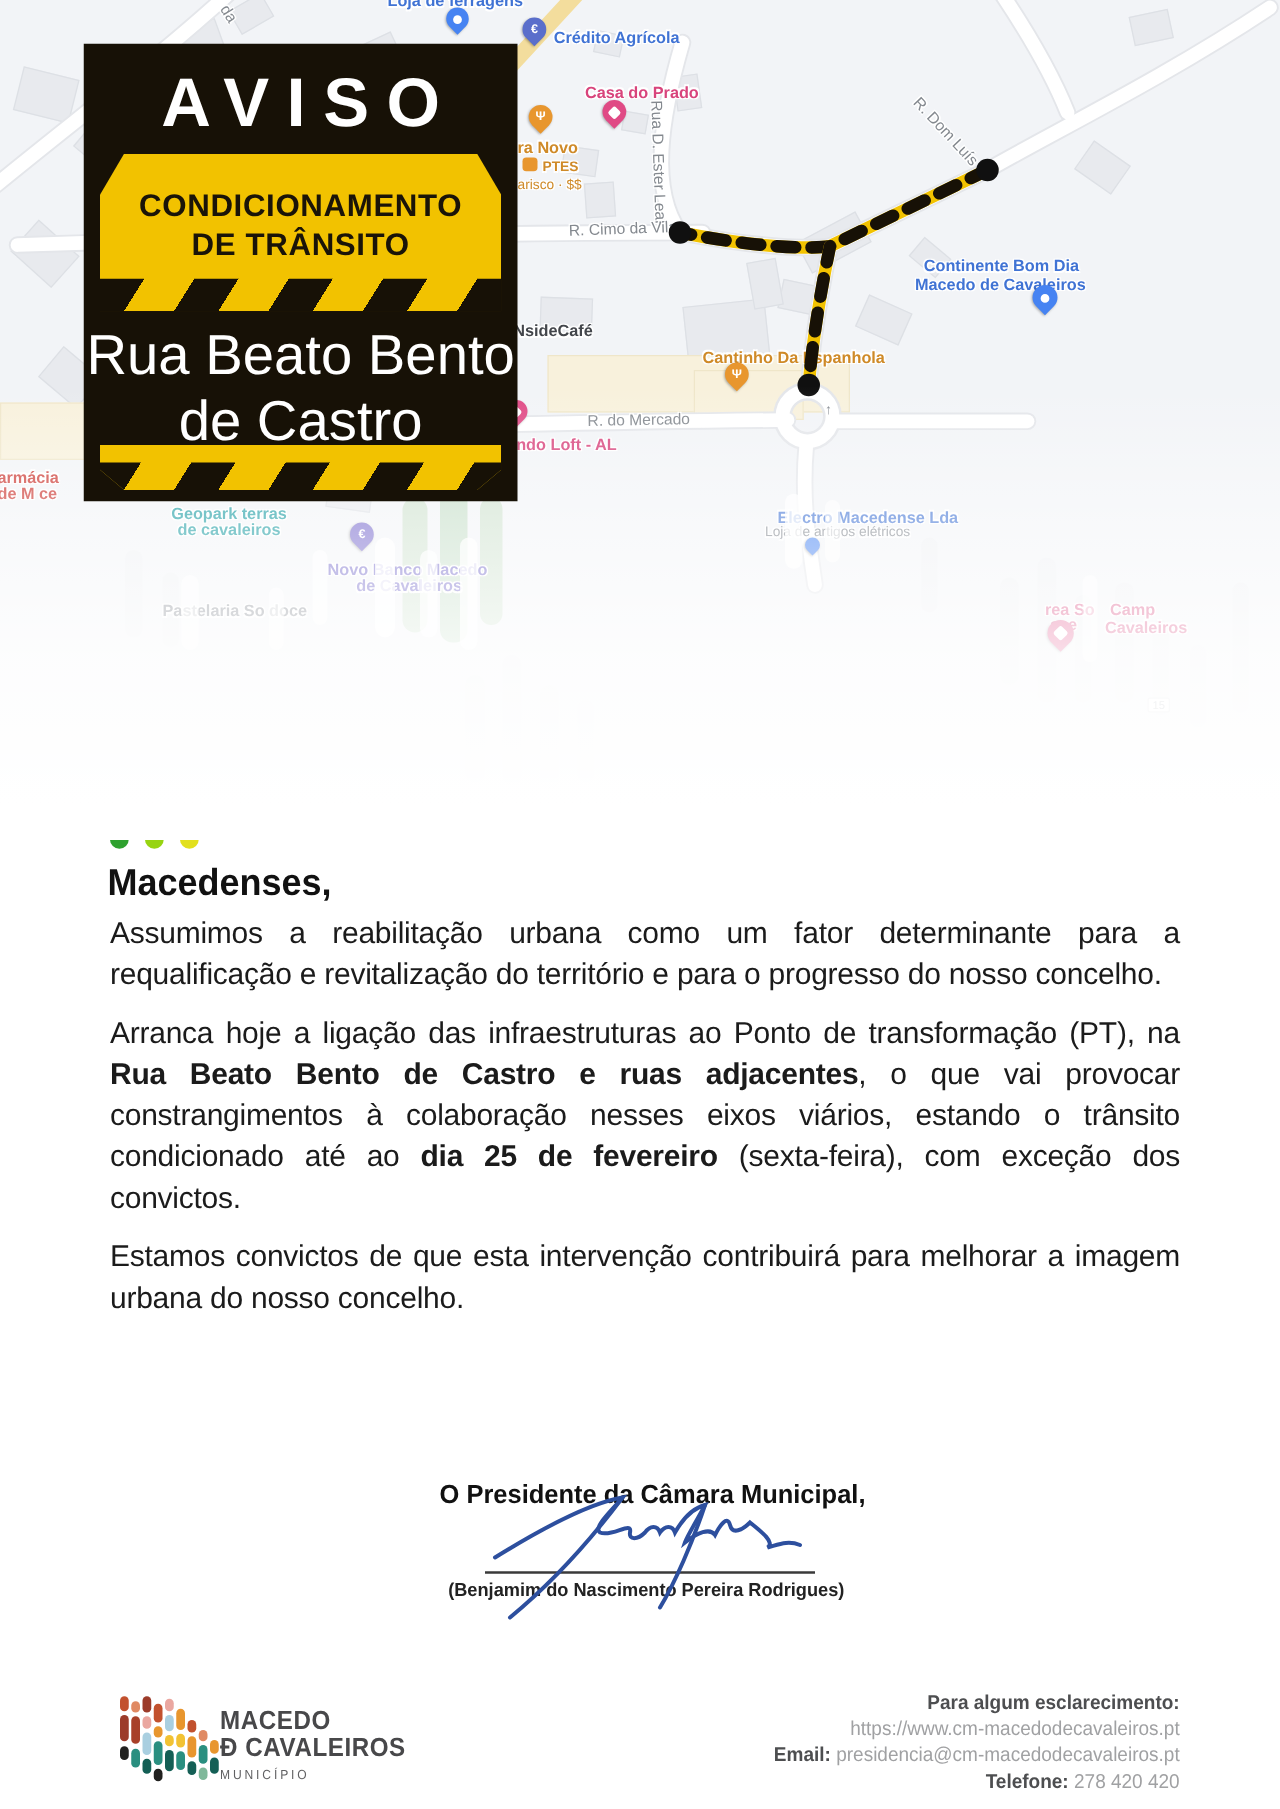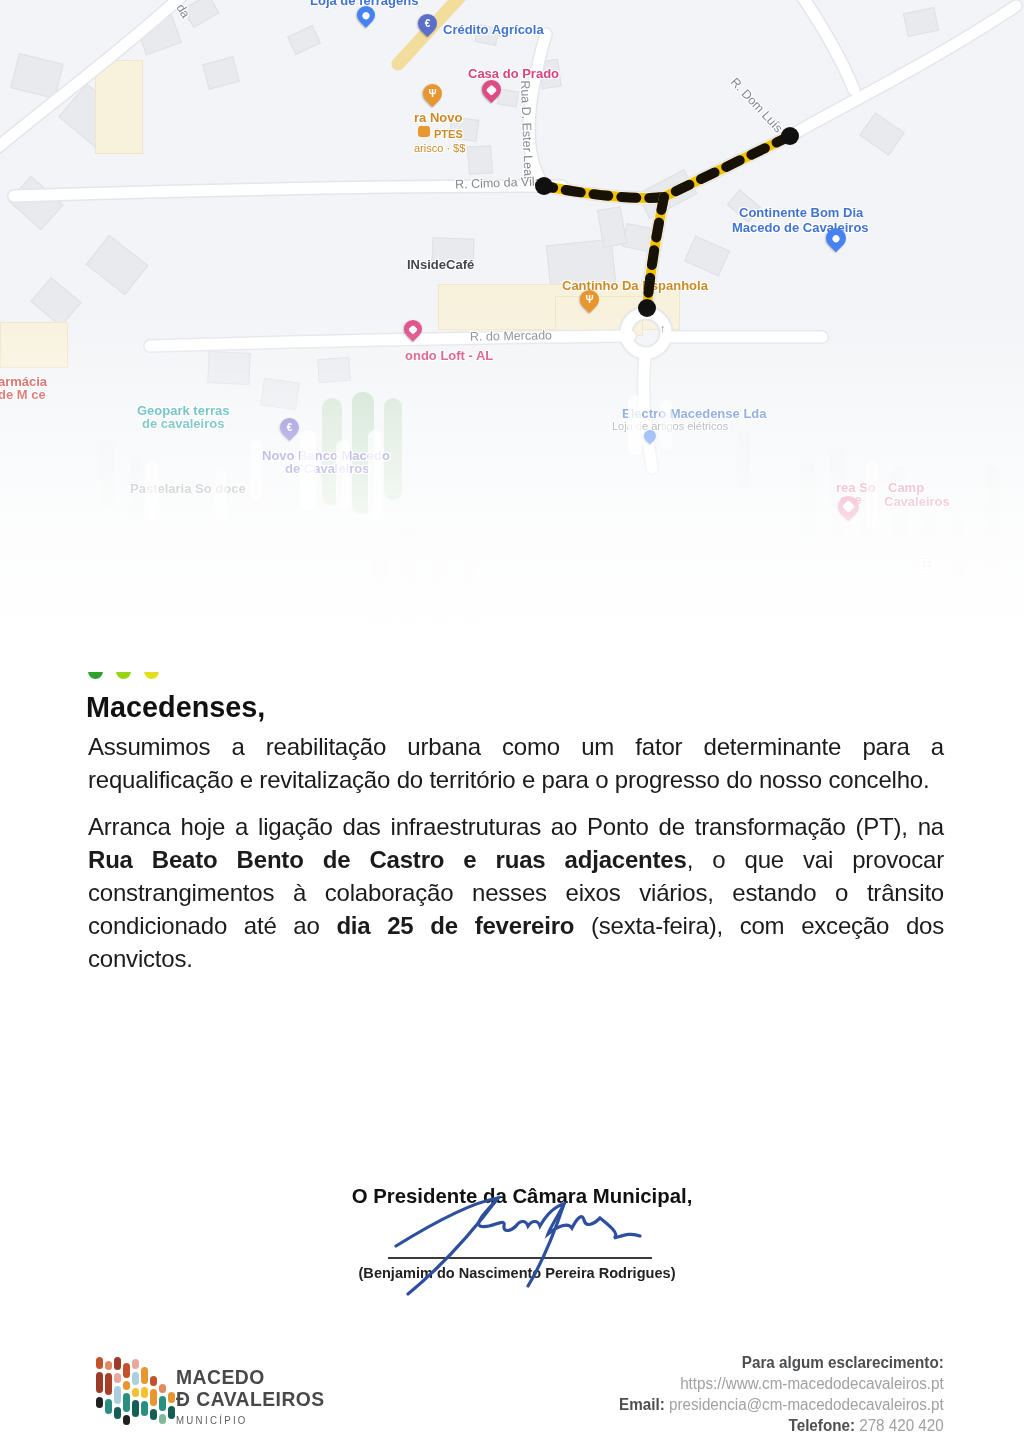--- a/index.html
+++ b/index.html
@@ -242,32 +242,48 @@
     <div class="streak" style="left:628px;top:395px;width:14px;height:60px;opacity:.75"></div>
     <div class="streak" style="left:660px;top:400px;width:12px;height:50px;opacity:.6"></div>
     <div class="streak" style="left:300px;top:430px;width:16px;height:80px;opacity:.8"></div>
     <div class="streak" style="left:336px;top:440px;width:14px;height:70px;opacity:.7"></div>
     <div class="streak" style="left:368px;top:430px;width:14px;height:90px;opacity:.75"></div>
     <div class="streak" style="left:145px;top:460px;width:14px;height:60px;opacity:.6"></div>
     <div class="streak" style="left:215px;top:470px;width:12px;height:50px;opacity:.6"></div>
     <div class="streak" style="left:866px;top:460px;width:12px;height:70px;opacity:.5"></div>
     <div class="streak" style="left:250px;top:440px;width:12px;height:60px;opacity:.65"></div>
 
+    <div class="sign">
+      <div class="sign-title">AVISO</div>
+      <div class="sign-band">
+        <div class="band-l1">CONDICIONAMENTO</div>
+        <div class="band-l2">DE TRÂNSITO</div>
+        <div class="band-stripes"></div>
+      </div>
+      <div class="sign-street">
+        <div>Rua Beato Bento</div>
+        <div>de Castro</div>
+      </div>
+      <div class="sign-bottom">
+        <div class="band-stripes"></div>
+      </div>
+    </div>
   </div>
 
   <div class="decor-dots" id="decor-dots">
       <span style="background: rgb(47, 161, 47);"></span>
       <span style="background: rgb(151, 212, 17);"></span>
       <span style="background: rgb(226, 224, 29);"></span>
     </div>
   <div class="salutation">Macedenses,</div>
 
   <div class="letter">
     <p><span>Assumimos a reabilitação urbana como um fator determinante para a requalificação e revitalização do território e para o progresso do nosso concelho.</span></p>
     <p><span>Arranca hoje a ligação das infraestruturas ao Ponto de transformação (PT), na </span><span class="bd">Rua Beato Bento de Castro e ruas adjacentes</span><span>, o que vai provocar constrangimentos à colaboração nesses eixos viários, estando o trânsito condicionado até ao </span><span class="bd">dia 25 de fevereiro</span><span> (sexta-feira), com exceção dos convictos.</span></p>
+    <p><span>Estamos convictos de que esta intervenção contribuirá para melhorar a imagem urbana do nosso concelho.</span></p>
   </div>
 
   <div class="sig-title">O Presidente da Câmara Municipal,</div>
   <svg class="sig-svg" width="284" height="112">
     <line x1="8" y1="62" x2="272" y2="62" stroke="#3a3a3a" stroke-width="2"></line>
     <g fill="none" stroke="#2d4f9e" stroke-width="3.2" stroke-linecap="round">
       <path d="M16,50 C58,24 94,6 118,2 C110,12 94,26 100,30 C110,34 126,20 124,30 C123,36 130,36 136,30 C140,24 146,24 148,30 C152,24 158,24 160,30 C168,16 176,10 184,8 C178,20 170,32 168,38 C178,30 188,26 192,32 C196,24 202,16 204,24 C206,32 214,28 220,22 C230,30 240,38 234,42 C242,40 250,36 260,40"></path>
       <path d="M118,2 C94,34 62,70 28,98"></path>
       <path d="M184,8 C174,38 160,70 148,90"></path>
     </g>

